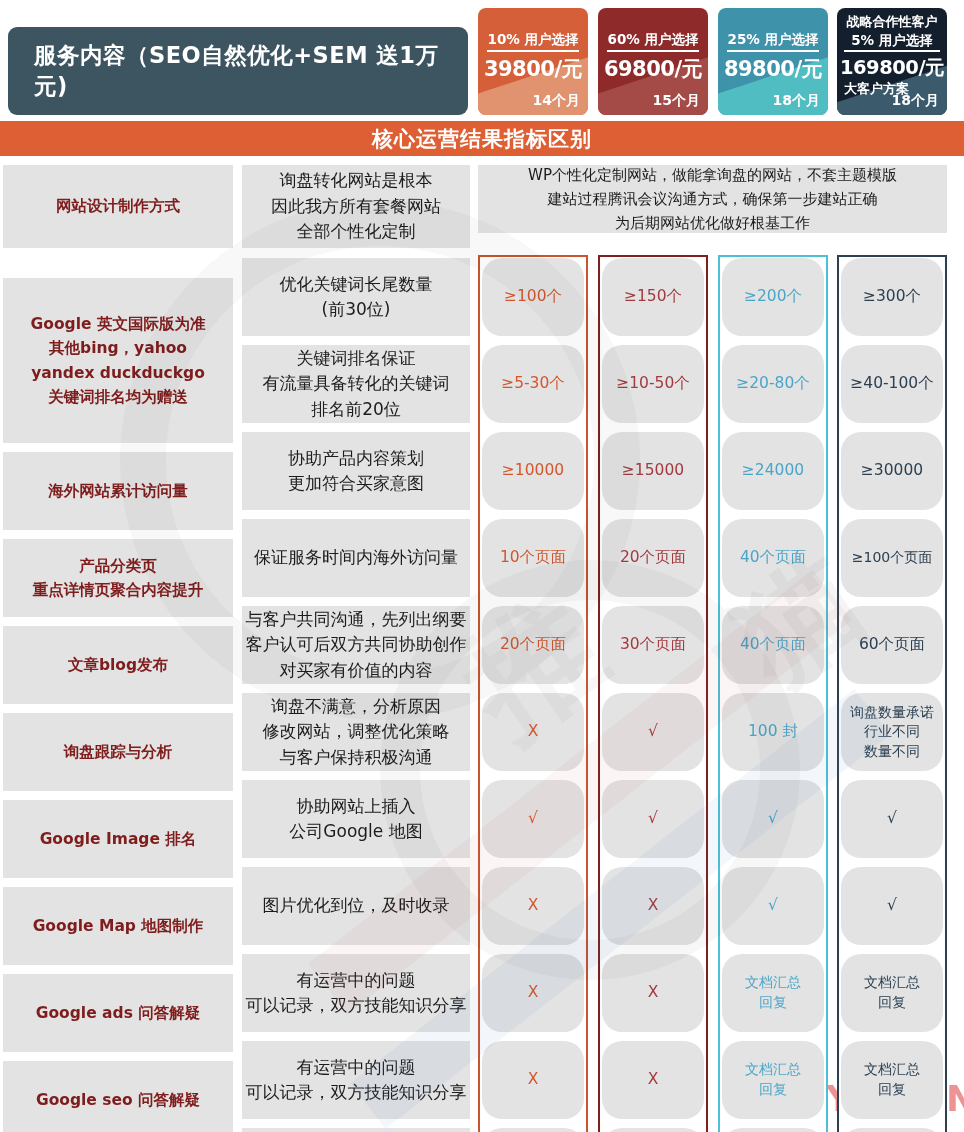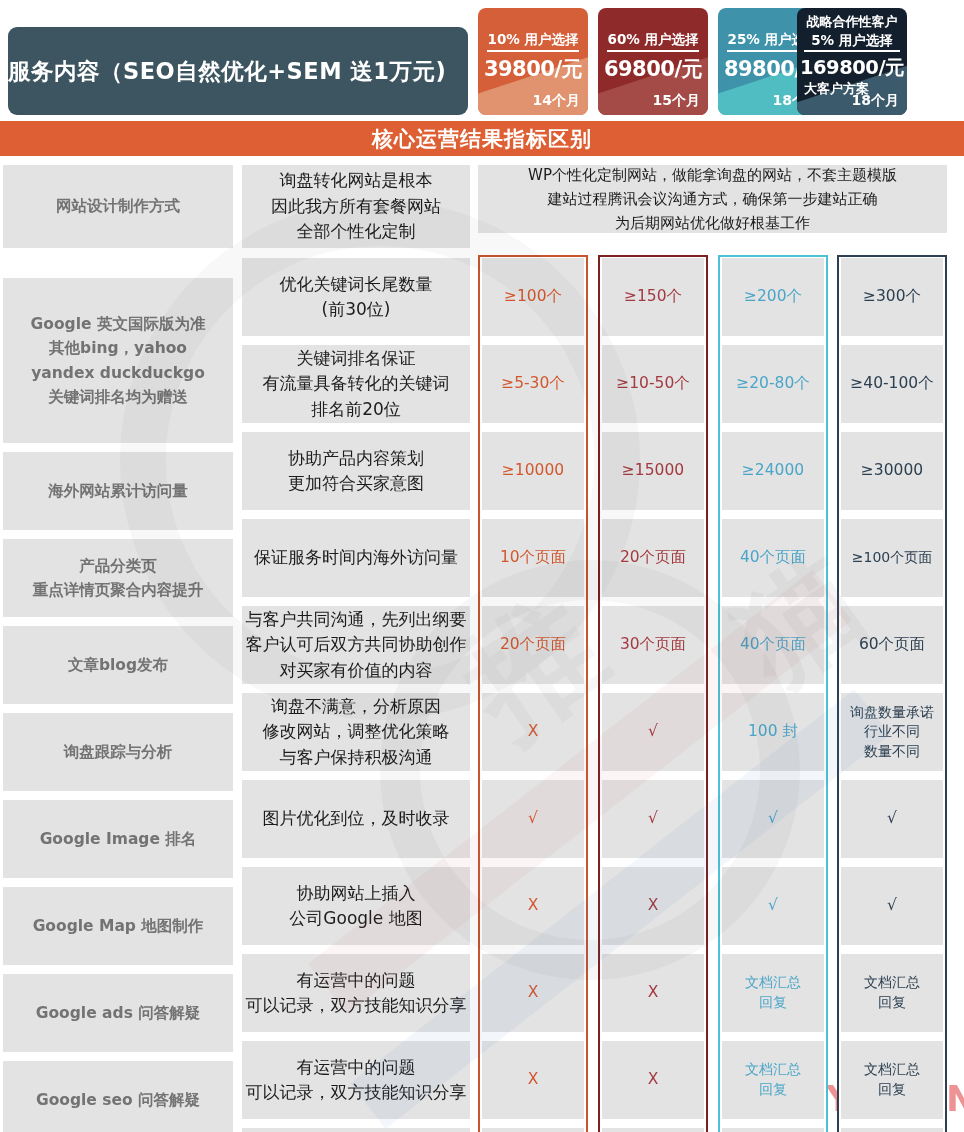--- a/index.html
+++ b/index.html
@@ -23,21 +23,21 @@
   .wm-char { position:absolute; font-weight:bold; transform: rotate(-35deg); }
   .wm-char1 { left:740px; top:540px; font-size:120px; color: rgba(120,120,120,0.07); }
   .wm-char2 { left:470px; top:580px; font-size:130px; color: rgba(120,120,120,0.06); }
   .wm-text { position:absolute; left:826px; top:1078px; font-size:36px; font-weight:bold;
     color: rgba(224,58,58,0.55); letter-spacing:0px; }
 
   
   .header-box {
     position:absolute; left:8px; top:27px; width:460px; height:88px;
     background:#3d5560; border-radius:9px; display:flex; align-items:center;
-    padding-left:0; z-index:2;
+    padding-left:26px; z-index:2;
   }
   .header-box .title { color:#fff; font-size:22.5px; font-weight:bold; letter-spacing:0.5px; }
 
   
   .tier {
     position:absolute; top:8px; width:110px; height:107px; border-radius:8px;
     overflow:hidden; color:#fff; text-align:center; z-index:2; padding-top:21px;
   }
   .tier-corner { position:absolute; inset:0; clip-path: polygon(0 80%, 100% 46%, 100% 100%, 0 100%); }
   .tier-inner { position:relative; z-index:2; }
@@ -62,34 +62,34 @@
   
   .cell {
     background:#e3e3e3; display:flex; align-items:center; justify-content:center;
     text-align:center; white-space:pre-line; width:100%;
     height:78px; margin-bottom:9px; line-height:1.5;
   }
   .r1 { height:83px; margin-bottom:10px; }
   .merged { height:165px;margin-top:30px; }
 
   .col-labels { position:absolute; left:3px; top:165px; width:230px; z-index:2; }
-  .col-labels .cell { font-weight:bold; font-size:15.5px; color:#737373; line-height:1.55; }
+  .col-labels .cell { font-weight:bold; font-size:15.5px; color:#7f1d1d; line-height:1.55; }
   .col-desc { position:absolute; left:242px; top:165px; width:228px; z-index:2; }
   .col-desc .cell { font-size:17px; color:#1c1c1c; line-height:1.5; }
   .wide-cell {
     position:absolute; left:478px; top:165px; width:469px; height:68px;
     background:#e3e3e3; display:flex; align-items:center; justify-content:center;
     text-align:center; white-space:pre-line; font-size:15px; color:#1c1c1c; line-height:1.6; z-index:2;
   }
 
   .vcol {
     position:absolute; top:255px; width:110px; height:920px;
     border:2px solid #999; background:#fff; padding:1px 2px; z-index:2;
   }
-  .vcol .cell { font-size:15.5px; }
+  .vcol .cell { font-size:15.5px;border-radius:20px; }
   .vcol .cell.sm { font-size:14px; line-height:1.4; }
   .vcol0 { left:478px; } .vcol1 { left:598px; } .vcol2 { left:718px; } .vcol3 { left:837px; }
 </style>
 </head>
 <body>
 
 <div class="page">
 
   <div class="wm-layer">
     <div class="wm-circle1"></div>
@@ -124,21 +124,21 @@
 
   <div class="tier" style="left: 718px; background: rgb(62, 147, 171);">
     <div class="tier-corner" style="background: rgb(79, 189, 193);"></div>
     <div class="tier-inner">
       <div class="tier-users">25% 用户选择</div>
       <div class="tier-price">89800/元</div>
     </div>
     <div class="tier-duration">18个月</div>
   </div>
 
-  <div class="tier t4" style="left: 797px; background: rgb(20, 31, 45);">
+  <div class="tier t4" style="left: 837px; background: rgb(20, 31, 45);">
     <div class="tier-corner" style="background: rgb(59, 90, 108);"></div>
     <div class="tier-inner">
       <div class="tier-pre">战略合作性客户</div>
       <div class="tier-users">5% 用户选择</div>
       <div class="tier-price">169800/元</div>
       <div class="tier-note">大客户方案</div>
     </div>
     <div class="tier-duration">18个月</div>
   </div>
 
@@ -175,23 +175,23 @@
 排名前20位</div>
     <div class="cell">协助产品内容策划
 更加符合买家意图</div>
     <div class="cell">保证服务时间内海外访问量</div>
     <div class="cell">与客户共同沟通，先列出纲要
 客户认可后双方共同协助创作
 对买家有价值的内容</div>
     <div class="cell">询盘不满意，分析原因
 修改网站，调整优化策略
 与客户保持积极沟通</div>
-    <div class="cell">图片优化到位，及时收录</div>
     <div class="cell">协助网站上插入
 公司Google 地图</div>
+    <div class="cell">图片优化到位，及时收录</div>
     <div class="cell">有运营中的问题
 可以记录，双方技能知识分享</div>
     <div class="cell">有运营中的问题
 可以记录，双方技能知识分享</div>
     <div class="cell"></div>
   </div>
 
   <div class="wide-cell">WP个性化定制网站，做能拿询盘的网站，不套主题模版
 建站过程腾讯会议沟通方式，确保第一步建站正确
 为后期网站优化做好根基工作</div>

